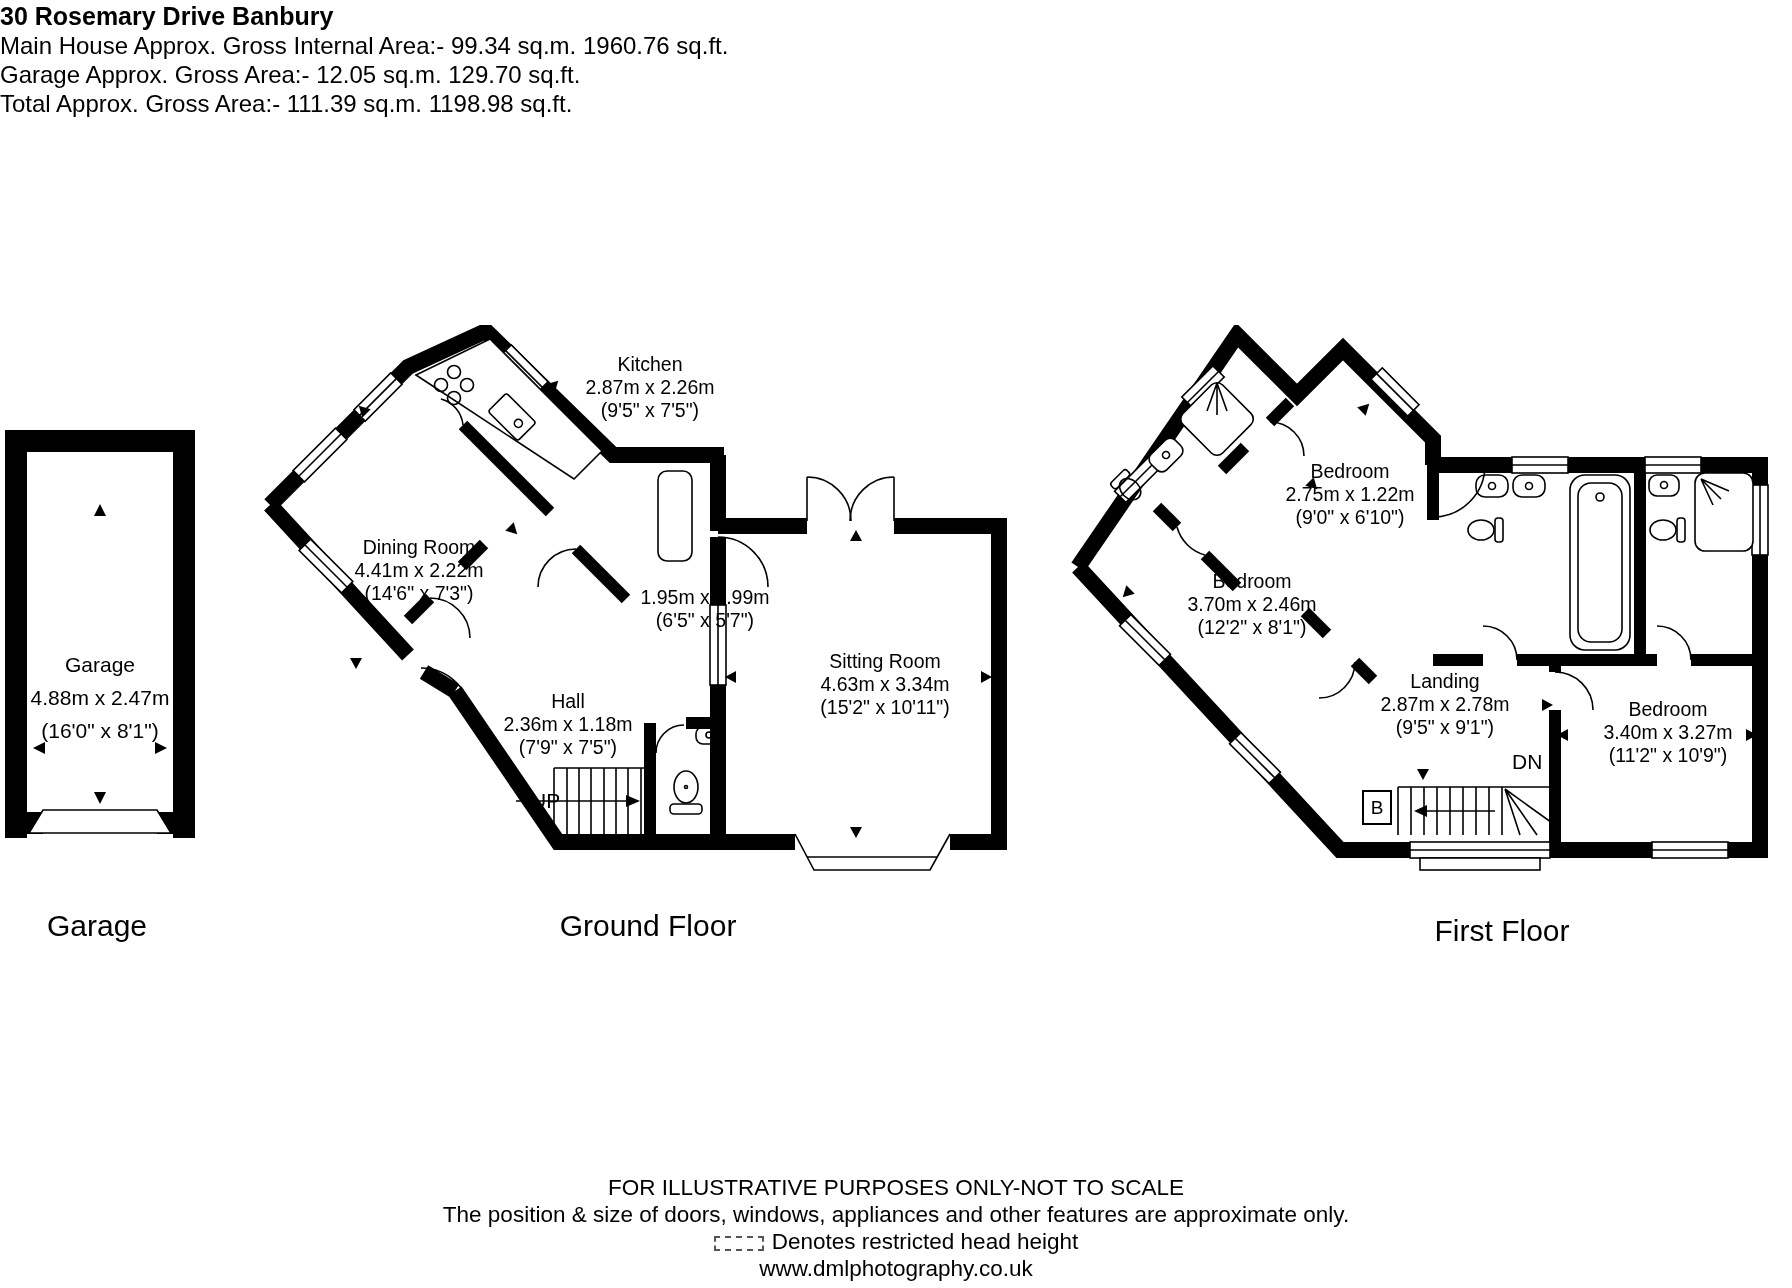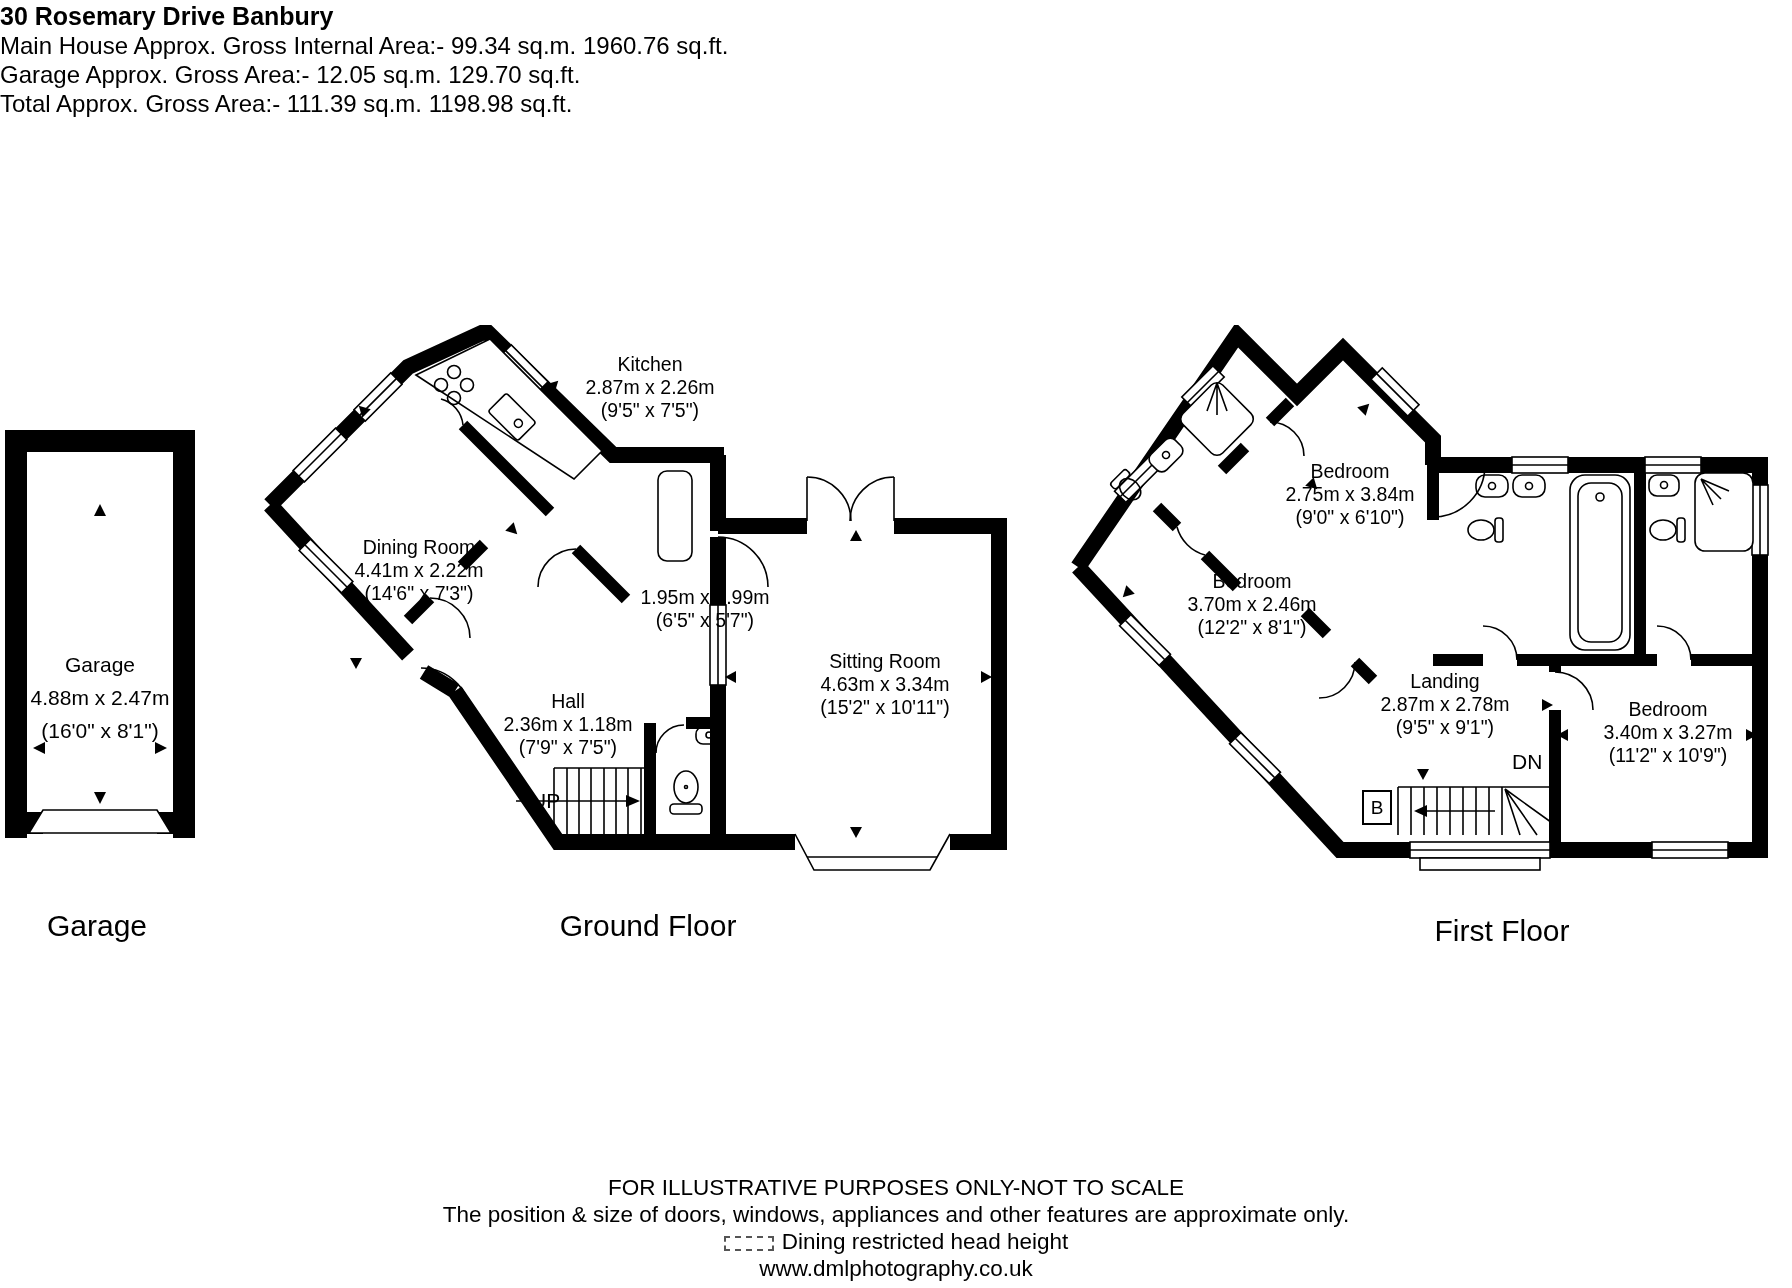--- a/index.html
+++ b/index.html
@@ -335,21 +335,21 @@
     <span style="display:block">(7'9" x 7'5")</span>
   </div>
   <div class="room-label" style="left:885px;top:650px">
     <span style="display:block">Sitting Room</span>
     <span style="display:block">4.63m x 3.34m</span>
     <span style="display:block">(15'2" x 10'11")</span>
   </div>
 
   <div class="room-label" style="left:1350px;top:460px">
     <span style="display:block">Bedroom</span>
-    <span style="display:block">2.75m x 3.84m</span>
+    <span style="display:block">2.75m x 1.22m</span>
     <span style="display:block">(9'0" x 6'10")</span>
   </div>
   <div class="room-label" style="left:1252px;top:570px">
     <span style="display:block">Bedroom</span>
     <span style="display:block">3.70m x 2.46m</span>
     <span style="display:block">(12'2" x 8'1")</span>
   </div>
   <div class="room-label" style="left:1445px;top:670px">
     <span style="display:block">Landing</span>
     <span style="display:block">2.87m x 2.78m</span>
@@ -367,17 +367,17 @@
     <span>B</span>
   </div>
 
   <div class="floor-label" style="left:97px;top:909px">Garage</div>
   <div class="floor-label" style="left:648px;top:909px">Ground Floor</div>
   <div class="floor-label" style="left:1502px;top:914px">First Floor</div>
 
   <div class="ftr">
     <div>FOR ILLUSTRATIVE PURPOSES ONLY-NOT TO SCALE</div>
     <div>The position &amp; size of doors, windows, appliances and other features are approximate only.</div>
-    <div><span class="dash-box"></span><span>Dining restricted head height</span></div>
+    <div><span class="dash-box"></span><span>Denotes restricted head height</span></div>
     <div>www.dmlphotography.co.uk</div>
   </div>
 
 </div>
 
 </body></html>

